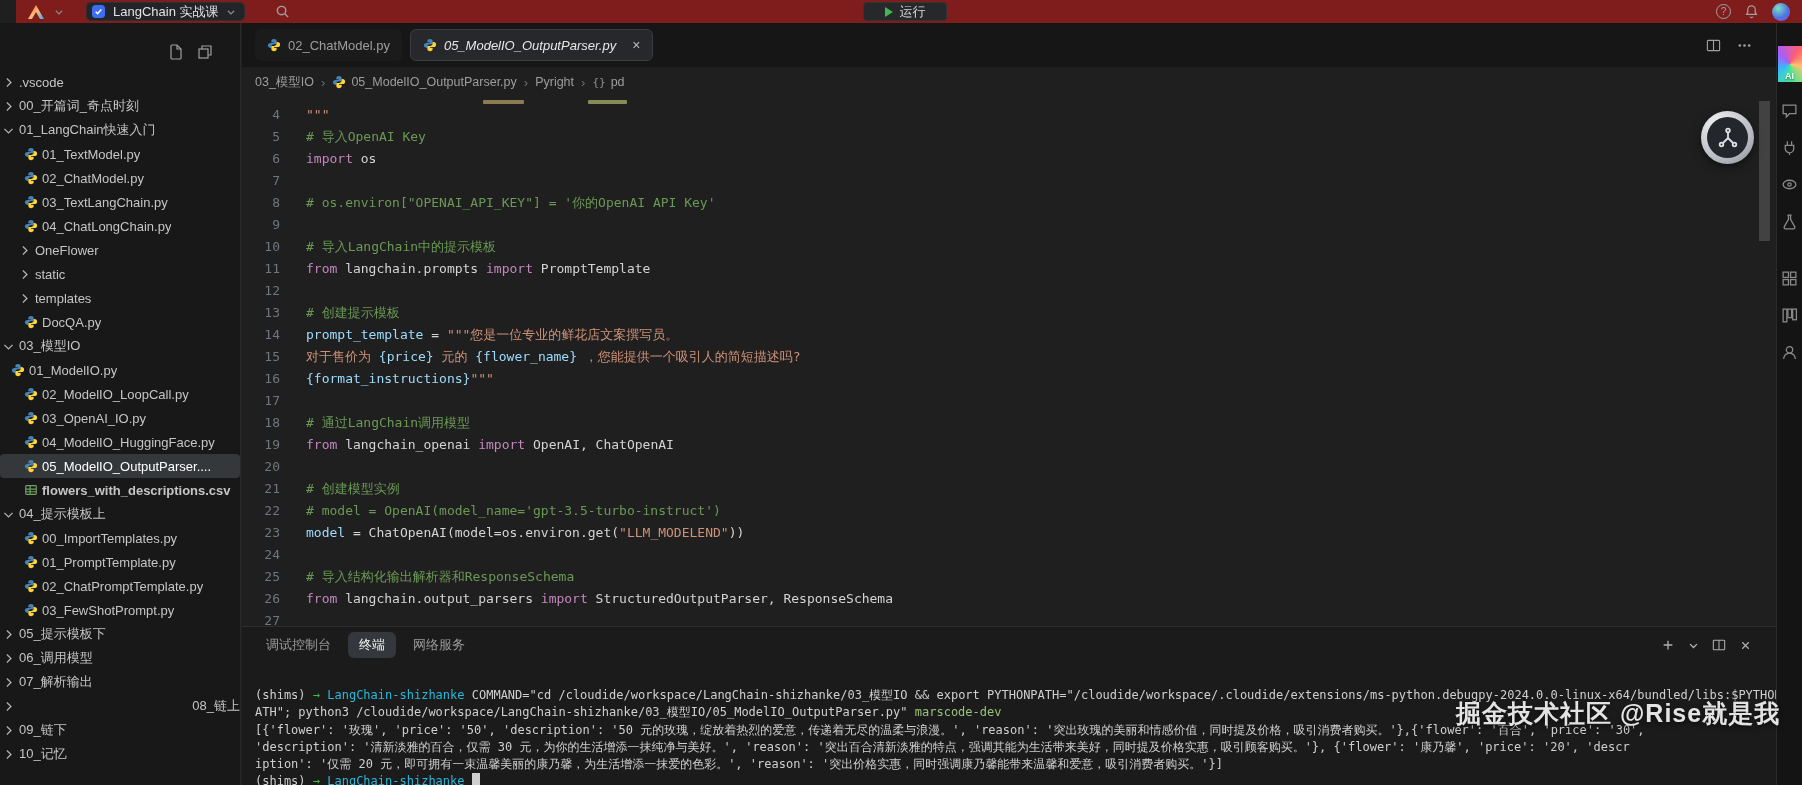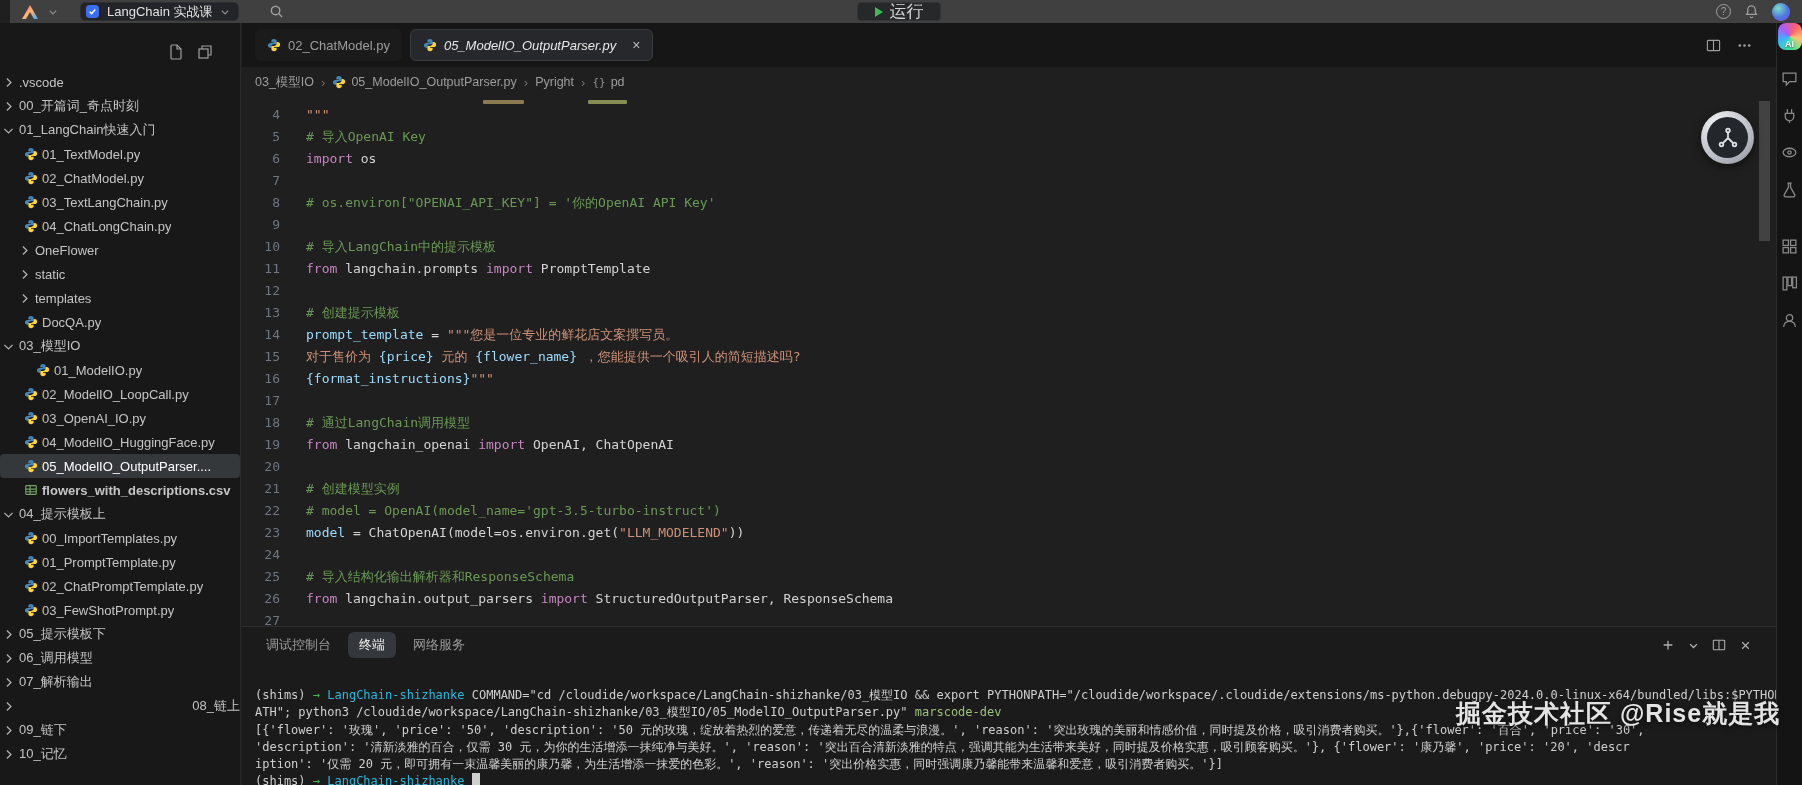--- a/index.html
+++ b/index.html
@@ -5,33 +5,33 @@
   * { box-sizing: border-box; margin: 0; padding: 0; }
   html,body { width:1802px; height:785px; overflow:hidden; }
   body {
     background:#1f1f1f; color:#cccccc;
     font-family:"Liberation Sans","DejaVu Sans",sans-serif;
     font-size:13px; position:relative;
   }
   svg { display:block; }
 
   
-  .titlebar { position:absolute; top:0; left:10px; right:0; height:23px; background:#404040;
+  .titlebar { position:absolute; top:0; left:16px; right:0; height:23px; background:#7f1d1d;
     display:flex; align-items:center; z-index:30; }
   .tb-left { display:flex; align-items:center; gap:8px; padding-left:10px; }
   .mars-logo { width:20px; height:18px; }
   .tb-chev { color:#8a8a8a; }
   .ws-pill { display:flex; align-items:center; gap:7px; background:#232427; border:1px solid #2e2f33;
     border-radius:5px; height:19px; padding:0 8px 0 4px; margin-left:14px; }
   .ws-pill .ws-label { color:#e2e2e2; font-size:13px; white-space:nowrap; }
   .tb-search { margin-left:22px; }
   .run-btn { position:absolute; left:847px; top:2px; width:84px; height:19px; background:#26282a;
     border:1px solid #323436; border-radius:4px; display:flex; align-items:center; justify-content:center; gap:7px; }
   .run-btn .play { width:0; height:0; border-left:8px solid #3fb950; border-top:5px solid transparent; border-bottom:5px solid transparent; }
-  .run-btn .run-label { color:#d6d6d6; font-size:17px; }
+  .run-btn .run-label { color:#d6d6d6; font-size:13px; }
   .tb-right { position:absolute; right:12px; top:0; height:23px; display:flex; align-items:center; gap:13px; }
   .help-circ { width:15px; height:15px; border:1.3px solid #a0a0a0; border-radius:50%; color:#a0a0a0;
     font-size:10px; display:flex; align-items:center; justify-content:center; }
   .avatar { width:18px; height:18px; border-radius:50%;
     background:radial-gradient(circle at 35% 30%, #7ae0c3, #4f74e3 55%, #8a4fe3); }
 
   
   .sidebar { position:absolute; top:23px; left:0; width:241px; bottom:0; background:#181818;
     border-right:1px solid #2a2a2a; overflow:hidden; }
   .sb-header { height:47px; display:flex; justify-content:flex-end; align-items:flex-start; gap:13px; padding:21px 27px 0 0; }
@@ -91,21 +91,21 @@
   .term-line { position:relative; height:17.25px; white-space:pre; overflow:hidden; }
   .tm-txt { color:#cfcfcf; }
   .tm-arrow { color:#3fb950; }
   .tm-host { color:#29b8db; }
   .tm-branch { color:#98c379; }
   .cursor { display:inline-block; width:8px; height:14px; background:#cfcfcf; vertical-align:-2px; }
 
   
   .rightbar { position:absolute; top:23px; right:0; width:26px; bottom:0; background:#141414;
     border-left:1px solid #2a2a2a; display:flex; flex-direction:column; align-items:center; }
-  .ai-badge { margin-top:0; width:24px; height:27px; border-radius:8px;
+  .ai-badge { margin-top:23px; width:24px; height:36px; border-radius:0;
     background:conic-gradient(from 30deg, #ff5f6d, #ffc371, #47e891, #38b6ff, #a85cff, #ff5f6d);
     display:flex; align-items:flex-end; justify-content:center; }
   .ai-badge span { color:#ffffff; font-size:9px; font-weight:bold; text-shadow:0 1px 2px rgba(0,0,0,.6); line-height:11px; }
   .rb-icon { margin-top:19px; width:18px; height:18px; display:flex; align-items:center; justify-content:center; }
   .rb-icon.gap { margin-top:39px; }
 
   
   .watermark { position:absolute; left:1456px; top:697px; font-size:25px; font-weight:600;
     color:rgba(245,245,245,.92); letter-spacing:1px; text-shadow:0 2px 5px rgba(0,0,0,.55);
     z-index:40; white-space:nowrap; }
@@ -277,21 +277,21 @@
         <span class="tlabel">DocQA.py</span>
       </div>
       <div class="tree-row" style="padding-left: 2px;">
         <span class="chev">
           <svg width="13" height="13" viewBox="0 0 16 16" fill="none" stroke="#b0b0b0" stroke-width="1.6">
             <path d="M3 6l5 5 5-5"></path>
           </svg>
         </span>
         <span class="tlabel">03_模型IO</span>
       </div>
-      <div class="tree-row" style="padding-left: 36px;">
+      <div class="tree-row" style="padding-left: 11px;">
         <span class="ficon">
           <svg width="14" height="14" viewBox="0 0 16 16">
             <path fill="#4584b6" d="M7.9 1C6.1 1 5 1.8 5 3.1V5h3v.6H3.9C2.2 5.6 1 6.7 1 8.4s1.2 2.9 2.9 2.9H5V9.6C5 8.1 6.2 7 7.7 7H11V3.1C11 1.8 9.7 1 7.9 1z"></path>
             <path fill="#ffd43b" d="M8.1 15c1.8 0 2.9-.8 2.9-2.1V11H8v-.6h4.1c1.7 0 2.9-1.1 2.9-2.8S13.8 4.7 12.1 4.7H11v1.7C11 7.9 9.8 9 8.3 9H5v3.9C5 14.2 6.3 15 8.1 15z"></path>
           </svg>
         </span>
         <span class="tlabel">01_ModelIO.py</span>
       </div>
       <div class="tree-row" style="padding-left: 24px;">
         <span class="ficon">

